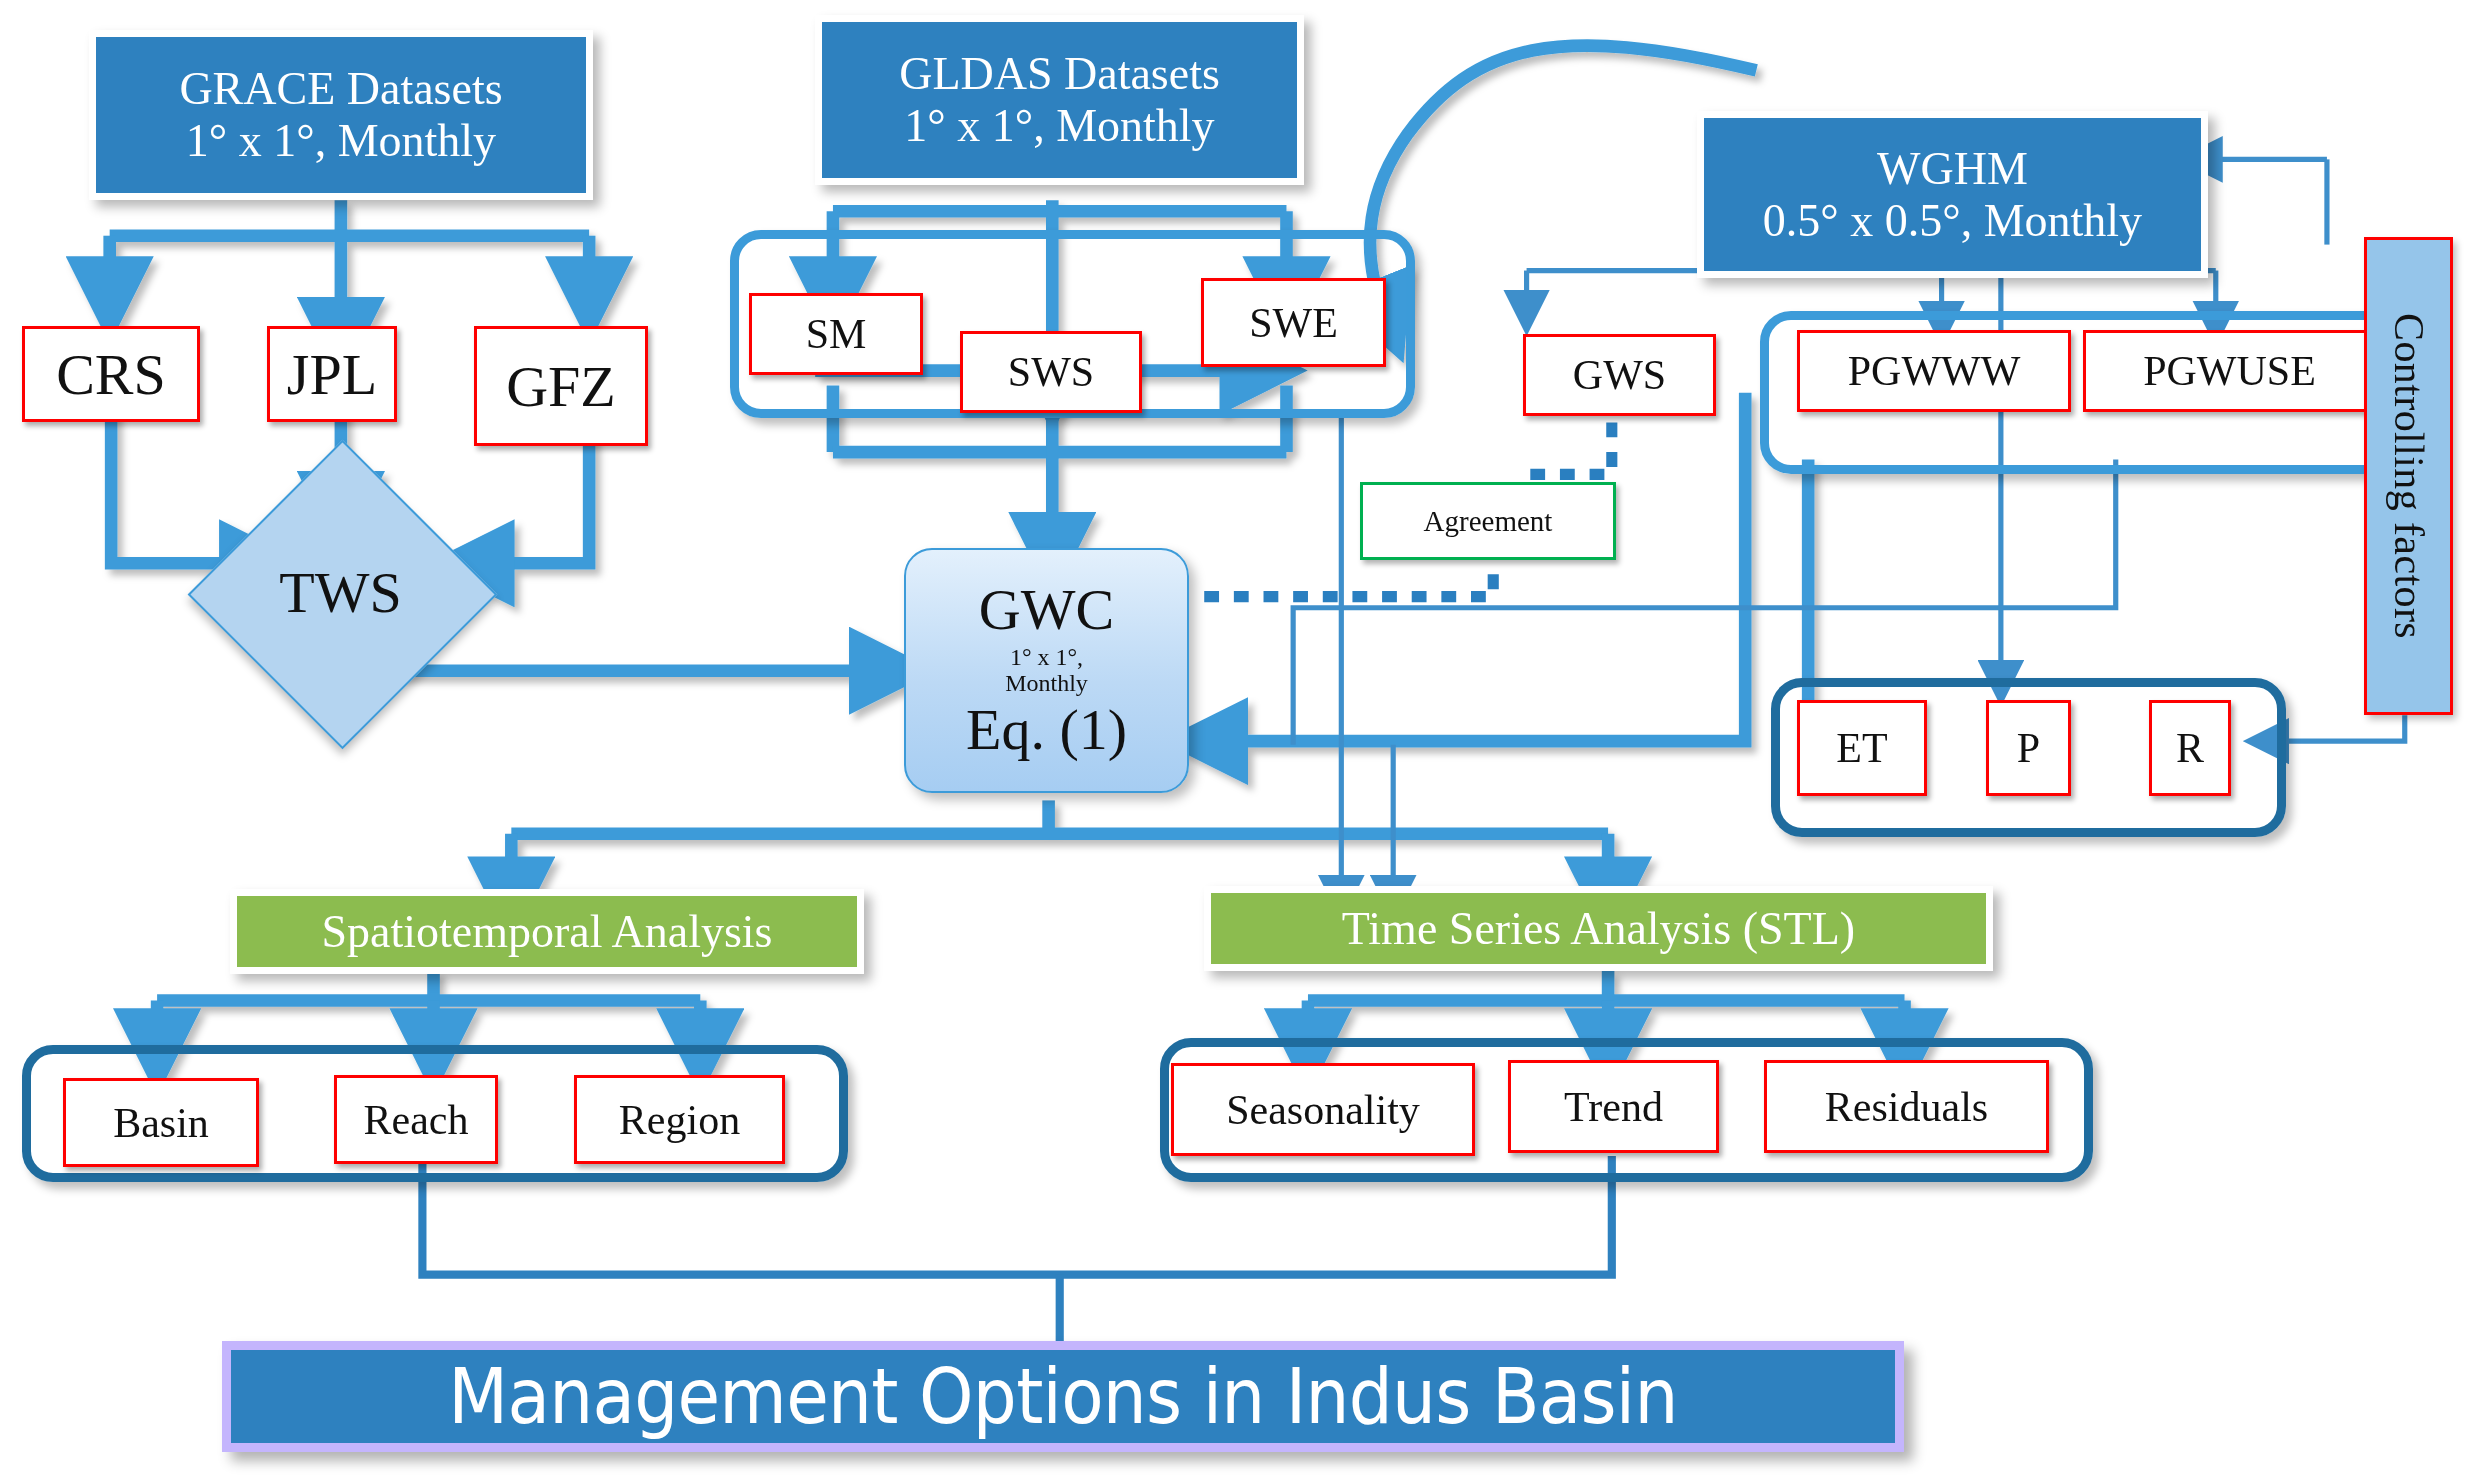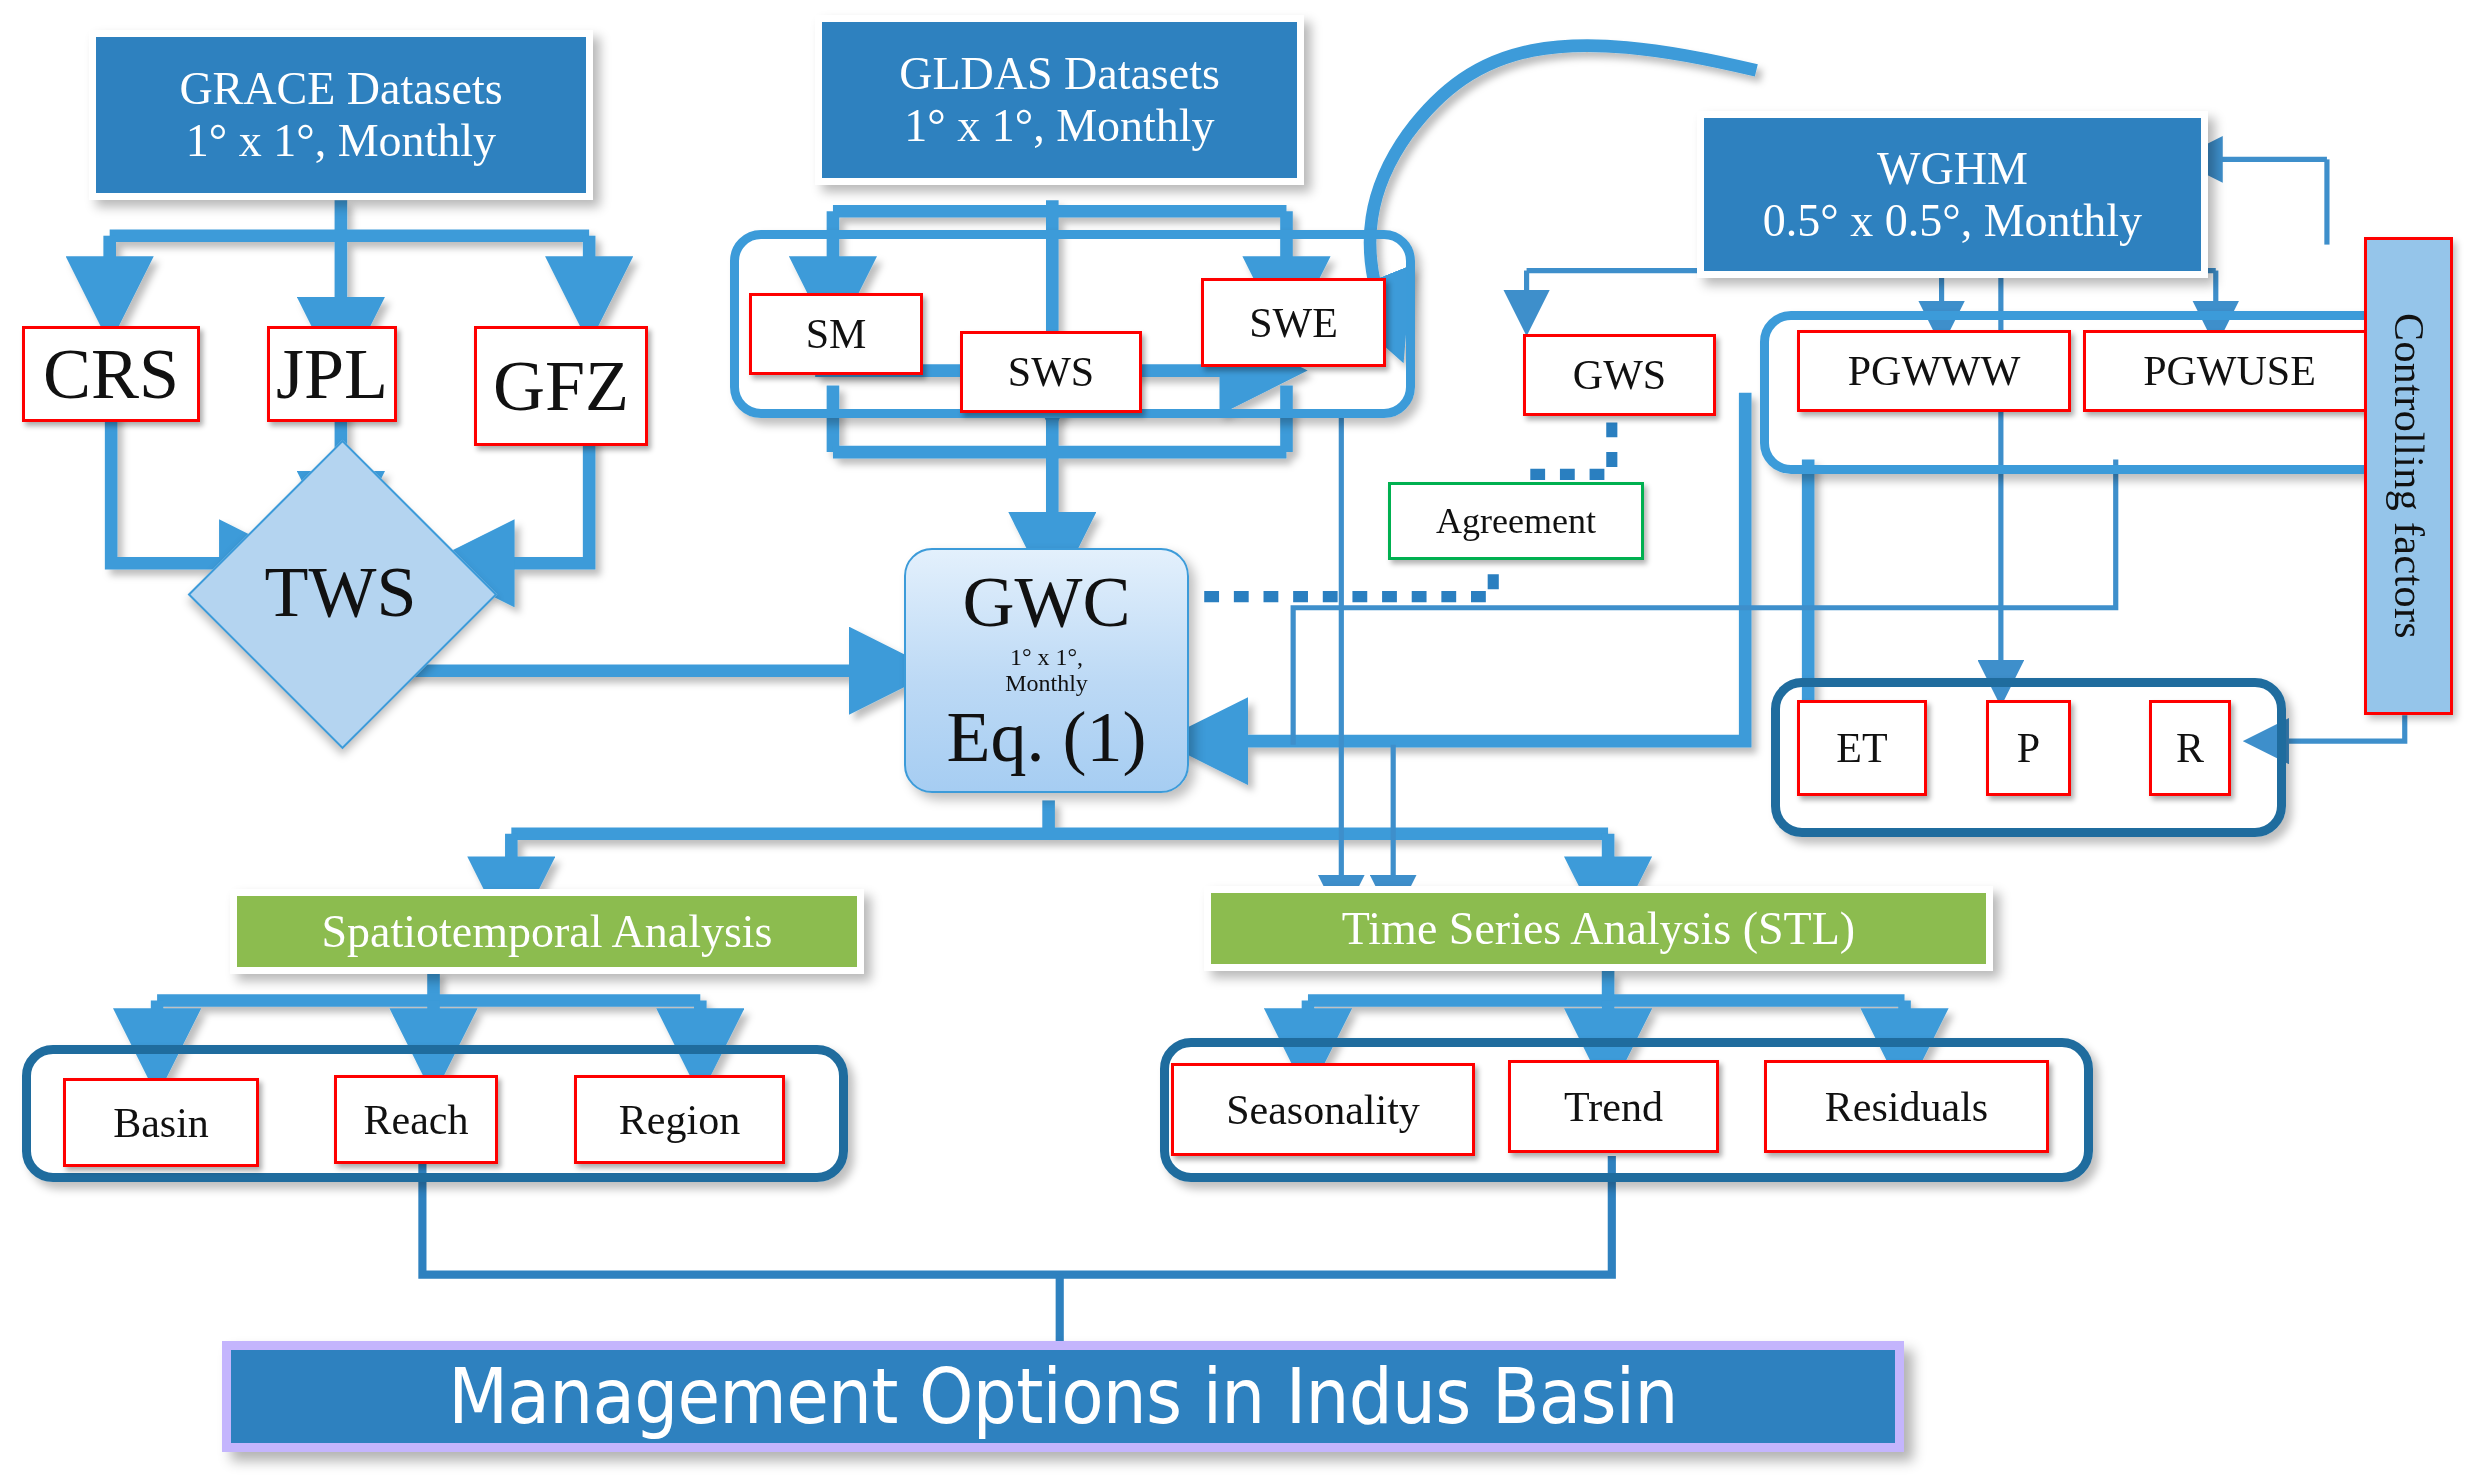--- a/index.html
+++ b/index.html
@@ -71,24 +71,24 @@
   
   .vbar{
     background:#95c5ea;border:3.7px solid #fe0000;
     box-shadow:4.4px 5.2px 7.4px rgba(0,0,0,.27);
   }
   .vbar span{
     writing-mode:vertical-rl;
     display:block;color:#111;letter-spacing:0.4px;
   }
 
-  .t-xxl{font-size:72px;}
+  .t-xxl{font-size:58px;}
   .t-xl{font-size:46px;}
   .t-lg{font-size:42px;}
-  .t-md{font-size:36px;margin-left:28px;}
+  .t-md{font-size:29px;}
   .t-xs{font-size:24px;}
 
   .banner{
     background:#2e81bf;color:#fff;border:9px solid #c4b5fd;
     box-shadow:9px 9px 12px rgba(0,0,0,.30);
     font-family:"DejaVu Sans Condensed","Liberation Sans", sans-serif;
     font-size:77px;letter-spacing:-0.7px;
   }
 </style>
 </head>

